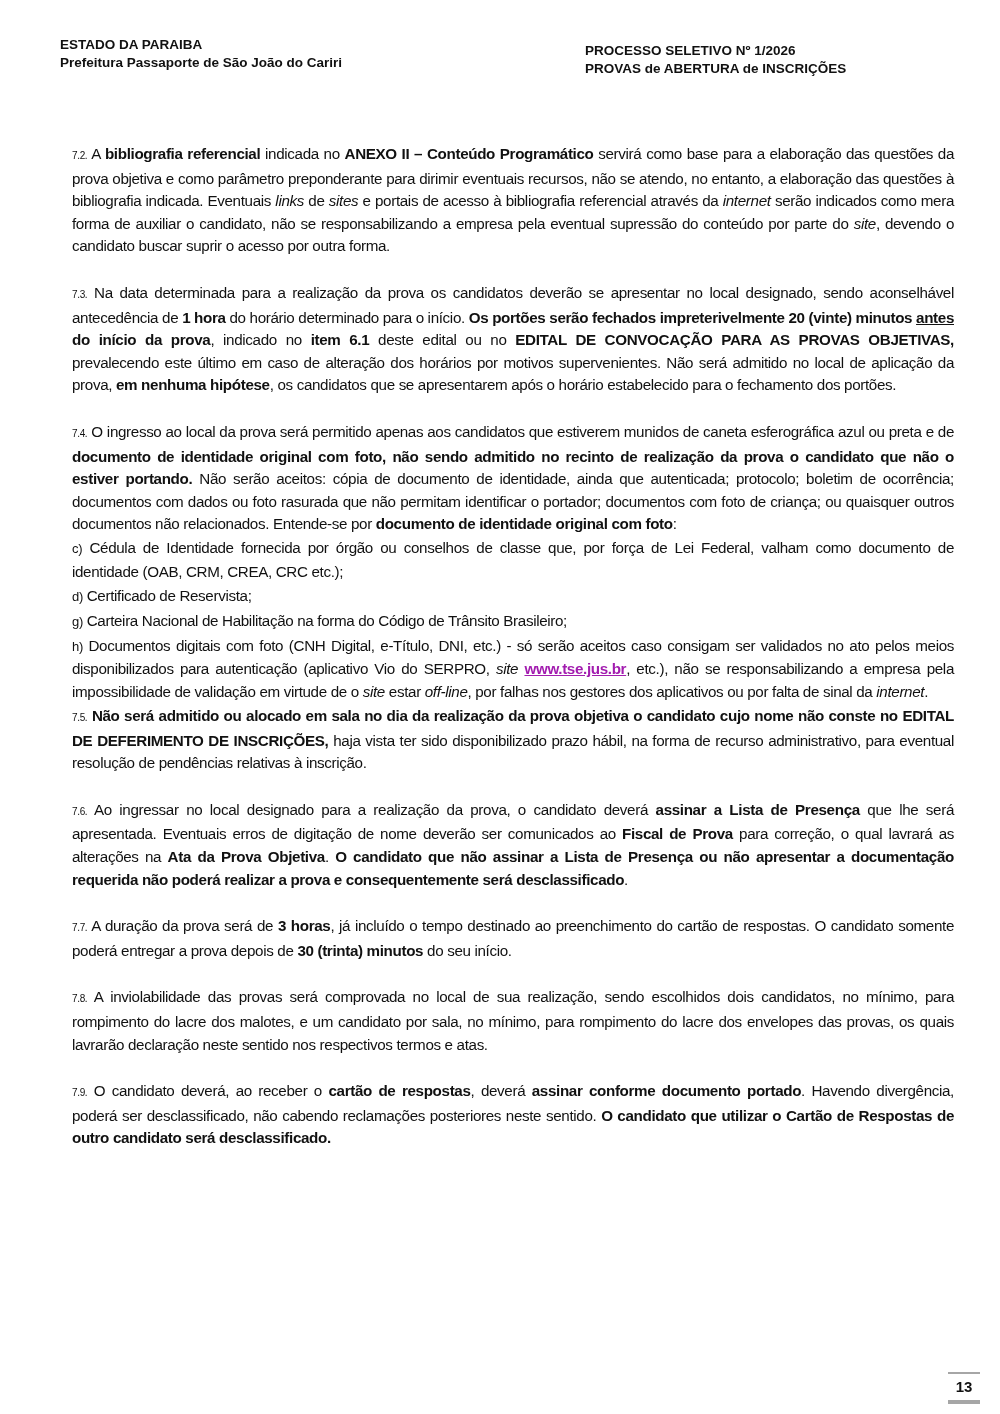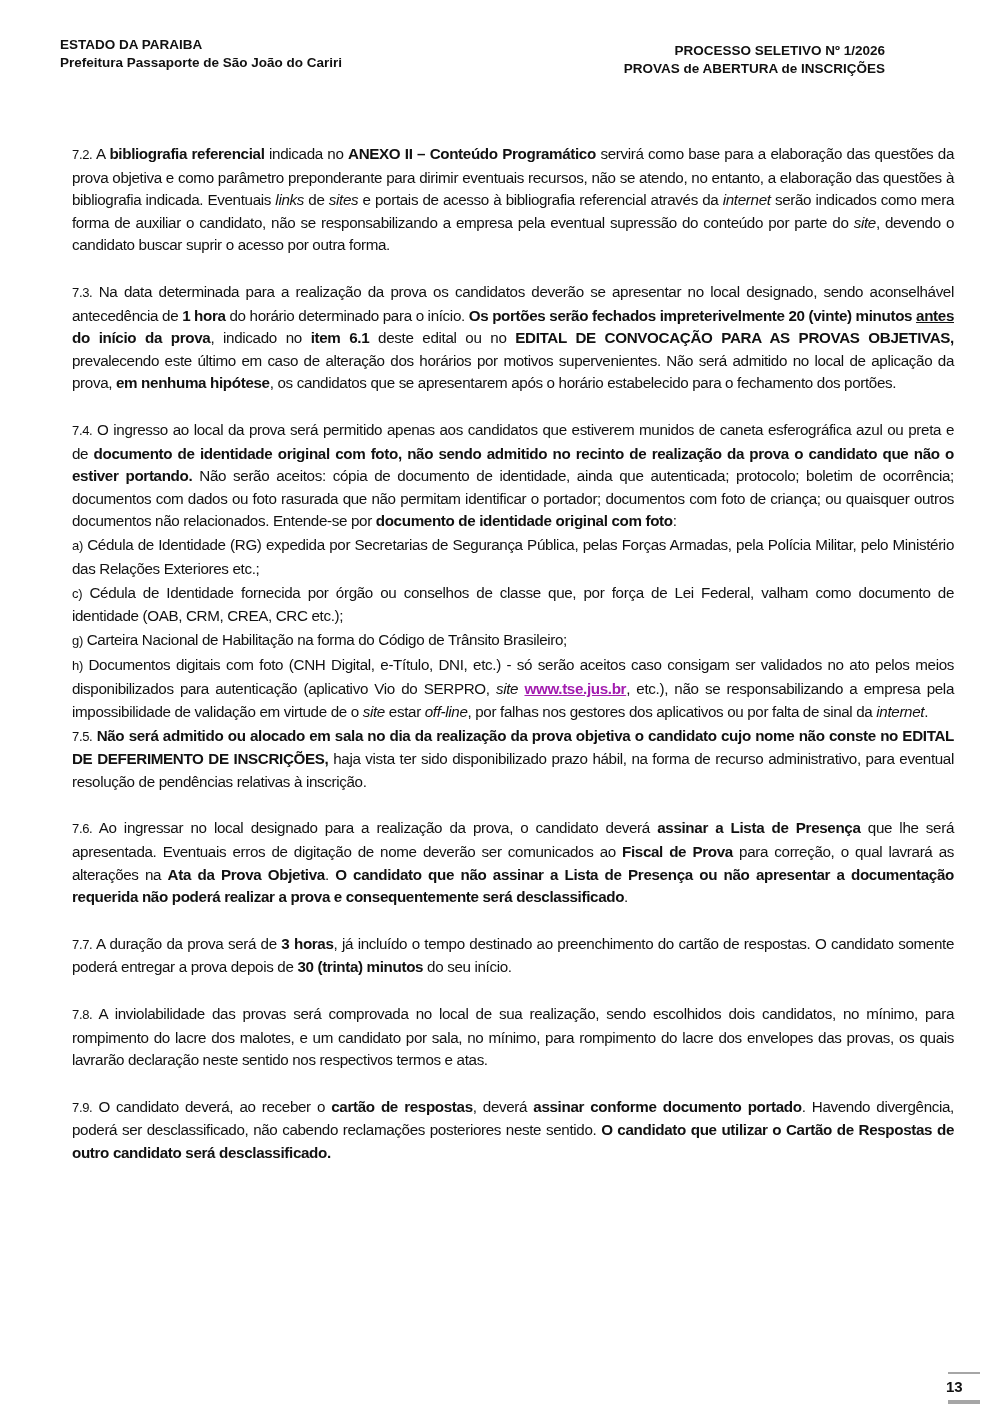--- a/index.html
+++ b/index.html
@@ -1,33 +1,33 @@
 <!DOCTYPE html>
 <html><head>
 <meta charset="utf-8">
 <style>
   html, body { margin: 0; padding: 0; background: #ffffff; }
   body { width: 1000px; height: 1414px; position: relative; overflow: hidden;
          font-family: "Liberation Sans", sans-serif; color: #111; }
   .hdr-left { position: absolute; left: 60px; top: 36px; width: 310px; 
               font-weight: bold; font-size: 13.5px; line-height: 18px; }
-  .hdr-right { position: absolute; left: 585px; top: 42px; width: 300px; text-align: right;
+  .hdr-right { position: absolute; left: 585px; top: 42px; width: 300px; text-align: left;
                font-weight: bold; font-size: 13.5px; line-height: 18px; }
   .content { position: absolute; left: 72px; top: 143px; width: 882px; }
   .para { font-size: 15.2px; line-height: 22.6px; text-align: justify; margin: 0 0 24px 0; letter-spacing: -0.35px; }
-  .para .num { font-size: 13px; }
+  .para .num { font-size: 10px; }
   .list { margin: 0; }
   .list .li { font-size: 15.2px; line-height: 22.6px; text-align: justify; letter-spacing: -0.35px; margin: 0 0 1.4px 0; }
   .list .li .lbl { font-size: 13px; }
   .gap-after-list { margin-bottom: 24px; }
   b { font-weight: bold; }
   i { font-style: italic; }
   u { text-decoration: underline; }
   a.link { color: #a21caf; font-weight: bold; text-decoration: underline; }
-  .pagenum { position: absolute; left: 946px; top: 1372px; width: 36px; text-align: left; }
+  .pagenum { position: absolute; left: 946px; top: 1372px; width: 36px; text-align: center; }
   .pagenum .bar-top { height: 2px; background: #a6a6a6; margin: 0 2px 4px 2px; }
   .pagenum .n { font-weight: bold; font-size: 15px; line-height: 18px; color: #111; }
   .pagenum .bar-bot { height: 4px; background: #a6a6a6; margin: 4px 2px 0 2px; }
 </style>
 </head>
 <body>
 
 <div class="hdr-left">
   <div>ESTADO DA PARAIBA</div>
   <div>Prefeitura Passaporte de São João do Cariri</div>
@@ -39,22 +39,22 @@
 
 <div class="content">
 
   <p class="para"><span class="num">7.2.</span><span> A </span><b>bibliografia referencial</b><span> indicada no </span><b>ANEXO II – Conteúdo Programático</b><span> servirá como base para a elaboração das questões da prova objetiva e como parâmetro preponderante para dirimir eventuais recursos, não se atendo, no entanto, a elaboração  das questões à bibliografia indicada. Eventuais </span><i>links</i><span> de </span><i>sites</i><span> e portais de acesso à bibliografia referencial através da </span><i>internet</i><span>  serão indicados como mera forma de auxiliar o candidato, não se responsabilizando a empresa pela eventual supressão do conteúdo por parte do </span><i>site</i><span>, devendo o candidato buscar suprir o acesso por outra forma.</span></p>
 
   <p class="para"><span class="num">7.3.</span><span>  Na data determinada para a realização da prova os candidatos deverão se apresentar no local designado, sendo aconselhável antecedência de </span><b>1 hora</b><span> do horário determinado para o início. </span><b>Os portões serão fechados impreterivelmente 20 (vinte) minutos </b><b><u>antes</u></b><b> do início da prova</b><span>, indicado no </span><b>item 6.1</b><span> deste edital ou no </span><b>EDITAL DE CONVOCAÇÃO PARA AS PROVAS OBJETIVAS,</b><span> prevalecendo este último em caso de alteração dos horários por motivos supervenientes. Não será admitido no local de aplicação da prova, </span><b>em nenhuma hipótese</b><span>, os candidatos que se apresentarem após o horário estabelecido para o fechamento dos portões.</span></p>
 
   <p class="para" style="margin-bottom:1.4px"><span class="num">7.4.</span><span> O ingresso ao local da prova será permitido apenas aos candidatos que estiverem munidos de caneta esferográfica azul ou preta e de </span><b>documento de identidade original com foto, não sendo admitido no recinto de realização da prova o candidato que não o estiver portando.</b><span> Não serão aceitos: cópia de documento de identidade, ainda que autenticada; protocolo; boletim de ocorrência; documentos com dados ou foto rasurada que não permitam identificar o portador; documentos com foto de criança; ou quaisquer outros documentos não relacionados. Entende-se por </span><b>documento de identidade original com foto</b><span>:</span></p>
 
   <div class="list">
-    <div class="li"><span class="lbl">a)</span><span> Cédula de Identidade (RG) expedida por Secretarias de Segurança Pública, pelas Forças Armadas, pela Polícia Militar, pelo Ministério das Relações Exteriores etc.;</span></div>
     <div class="li"><span class="lbl">c)</span><span> Cédula de Identidade fornecida por órgão ou conselhos de classe que, por força de Lei Federal, valham como documento de identidade (OAB, CRM, CREA, CRC etc.);</span></div>
+    <div class="li"><span class="lbl">d)</span><span> Certificado de Reservista;</span></div>
     <div class="li"><span class="lbl">g)</span><span> Carteira Nacional de Habilitação na forma do Código de Trânsito Brasileiro;</span></div>
     <div class="li gap-after-list"><span class="lbl">h)</span><span> Documentos digitais com foto (CNH Digital, e-Título, DNI, etc.) - só serão aceitos caso consigam ser validados no ato pelos meios disponibilizados para autenticação (aplicativo Vio do SERPRO, </span><i>site</i><span> </span><a class="link">www.tse.jus.br</a><span>, etc.), não se responsabilizando a empresa pela impossibilidade de validação em virtude de o </span><i>site</i><span> estar </span><i>off-line</i><span>, por falhas nos gestores dos aplicativos ou por falta de sinal da </span><i>internet</i><span>.</span></div>
   </div>
 
   <p class="para"><span class="num">7.5.</span><span> </span><b>Não será admitido ou alocado em sala no dia da realização da prova objetiva o candidato cujo  nome não conste no EDITAL DE DEFERIMENTO DE INSCRIÇÕES,</b><span> haja vista ter sido disponibilizado prazo hábil, na forma de recurso administrativo, para eventual resolução de pendências relativas à inscrição.</span></p>
 
   <p class="para"><span class="num">7.6.</span><span>  Ao ingressar no local designado para a realização da prova, o candidato deverá </span><b>assinar a Lista de Presença</b><span> que lhe será apresentada. Eventuais erros de digitação de nome deverão ser comunicados ao </span><b>Fiscal de Prova</b><span> para correção, o qual lavrará as alterações na </span><b>Ata da Prova Objetiva</b><span>. </span><b>O candidato que não assinar a Lista de Presença ou não apresentar a documentação requerida não poderá realizar a prova e consequentemente será desclassificado</b><span>.</span></p>
 
   <p class="para"><span class="num">7.7.</span><span> A duração da prova será de </span><b>3 horas</b><span>, já incluído o tempo destinado ao preenchimento do cartão de respostas. O candidato somente poderá entregar a prova depois de </span><b>30 (trinta) minutos</b><span> do seu início.</span></p>
 

